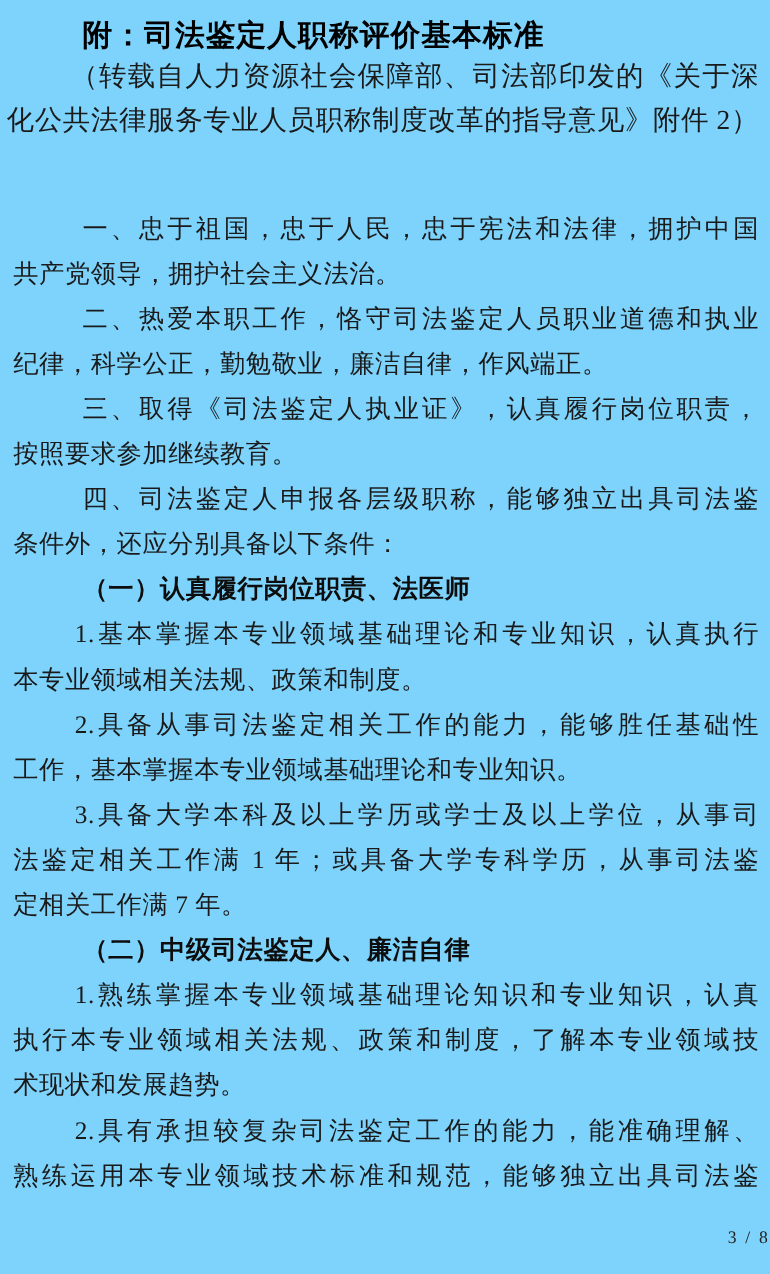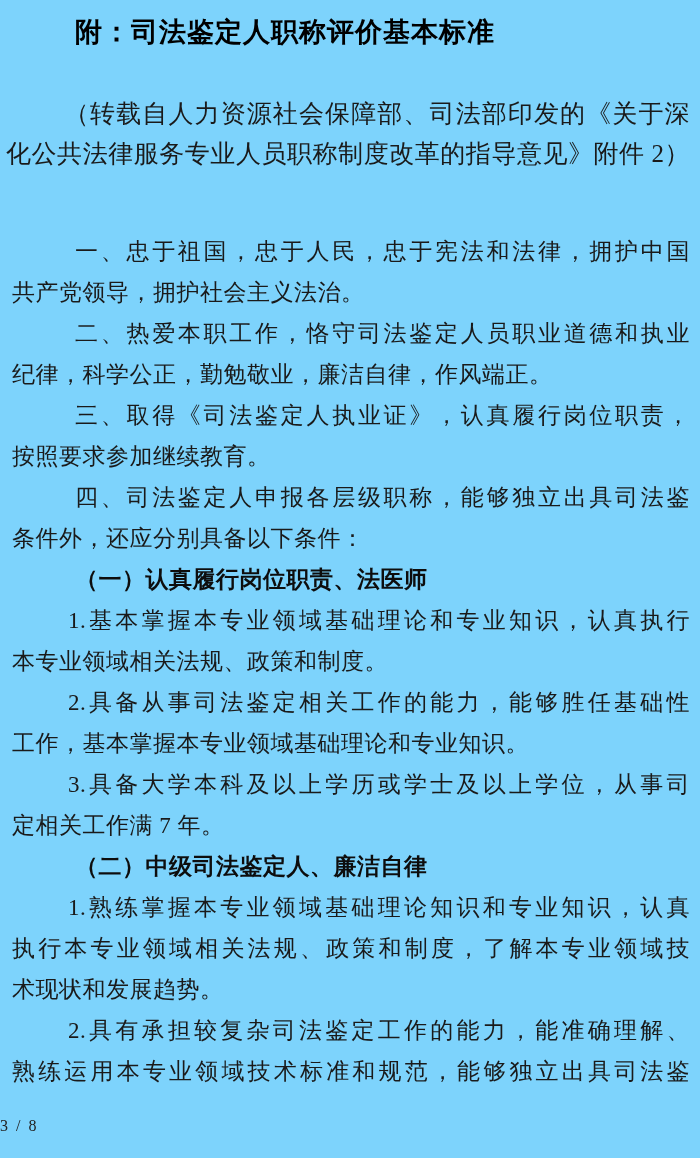--- a/index.html
+++ b/index.html
@@ -29,21 +29,20 @@
     letter-spacing: 1px;
     color: #000000;
   }
   .subtitle-line {
     font-size: 25px;
     line-height: 40px;
     letter-spacing: 0.5px;
   }
   .subtitle-line.first {
     padding-left: 52px;
-    margin-top: 44px;
   }
   .subtitle-line.second {
     margin-left: -6px;
   }
   .spacer {
     height: 57px;
   }
   .body-line {
     height: 41px;
     line-height: 41px;
@@ -64,21 +63,21 @@
   }
   .heading {
     font-weight: 700;
     color: #0d0d0d;
   }
   .footer {
     position: absolute;
     top: 1117px;
     left: 0;
     right: 0;
-    text-align: left;
+    text-align: right;
     font-size: 16px;
     letter-spacing: 2px;
     color: #222222;
   }
 </style>
 </head>
 <body>
 
 <div class="page">
   <div class="content">
@@ -97,20 +96,21 @@
     <div class="body-line indent full">三、取得《司法鉴定人执业证》，认真履行岗位职责，</div>
     <div class="body-line">按照要求参加继续教育。</div>
     <div class="body-line indent full">四、司法鉴定人申报各层级职称，能够独立出具司法鉴</div>
     <div class="body-line">条件外，还应分别具备以下条件：</div>
     <div class="body-line indent heading">（一）认真履行岗位职责、法医师</div>
     <div class="body-line indent-num full">1.基本掌握本专业领域基础理论和专业知识，认真执行</div>
     <div class="body-line">本专业领域相关法规、政策和制度。</div>
     <div class="body-line indent-num full">2.具备从事司法鉴定相关工作的能力，能够胜任基础性</div>
     <div class="body-line">工作，基本掌握本专业领域基础理论和专业知识。</div>
     <div class="body-line indent-num full">3.具备大学本科及以上学历或学士及以上学位，从事司</div>
+    <div class="body-line full">法鉴定相关工作满 1 年；或具备大学专科学历，从事司法鉴</div>
     <div class="body-line">定相关工作满 7 年。</div>
     <div class="body-line indent heading">（二）中级司法鉴定人、廉洁自律</div>
     <div class="body-line indent-num full">1.熟练掌握本专业领域基础理论知识和专业知识，认真</div>
     <div class="body-line full">执行本专业领域相关法规、政策和制度，了解本专业领域技</div>
     <div class="body-line">术现状和发展趋势。</div>
     <div class="body-line indent-num full">2.具有承担较复杂司法鉴定工作的能力，能准确理解、</div>
     <div class="body-line full">熟练运用本专业领域技术标准和规范，能够独立出具司法鉴</div>
 
   </div>
 

